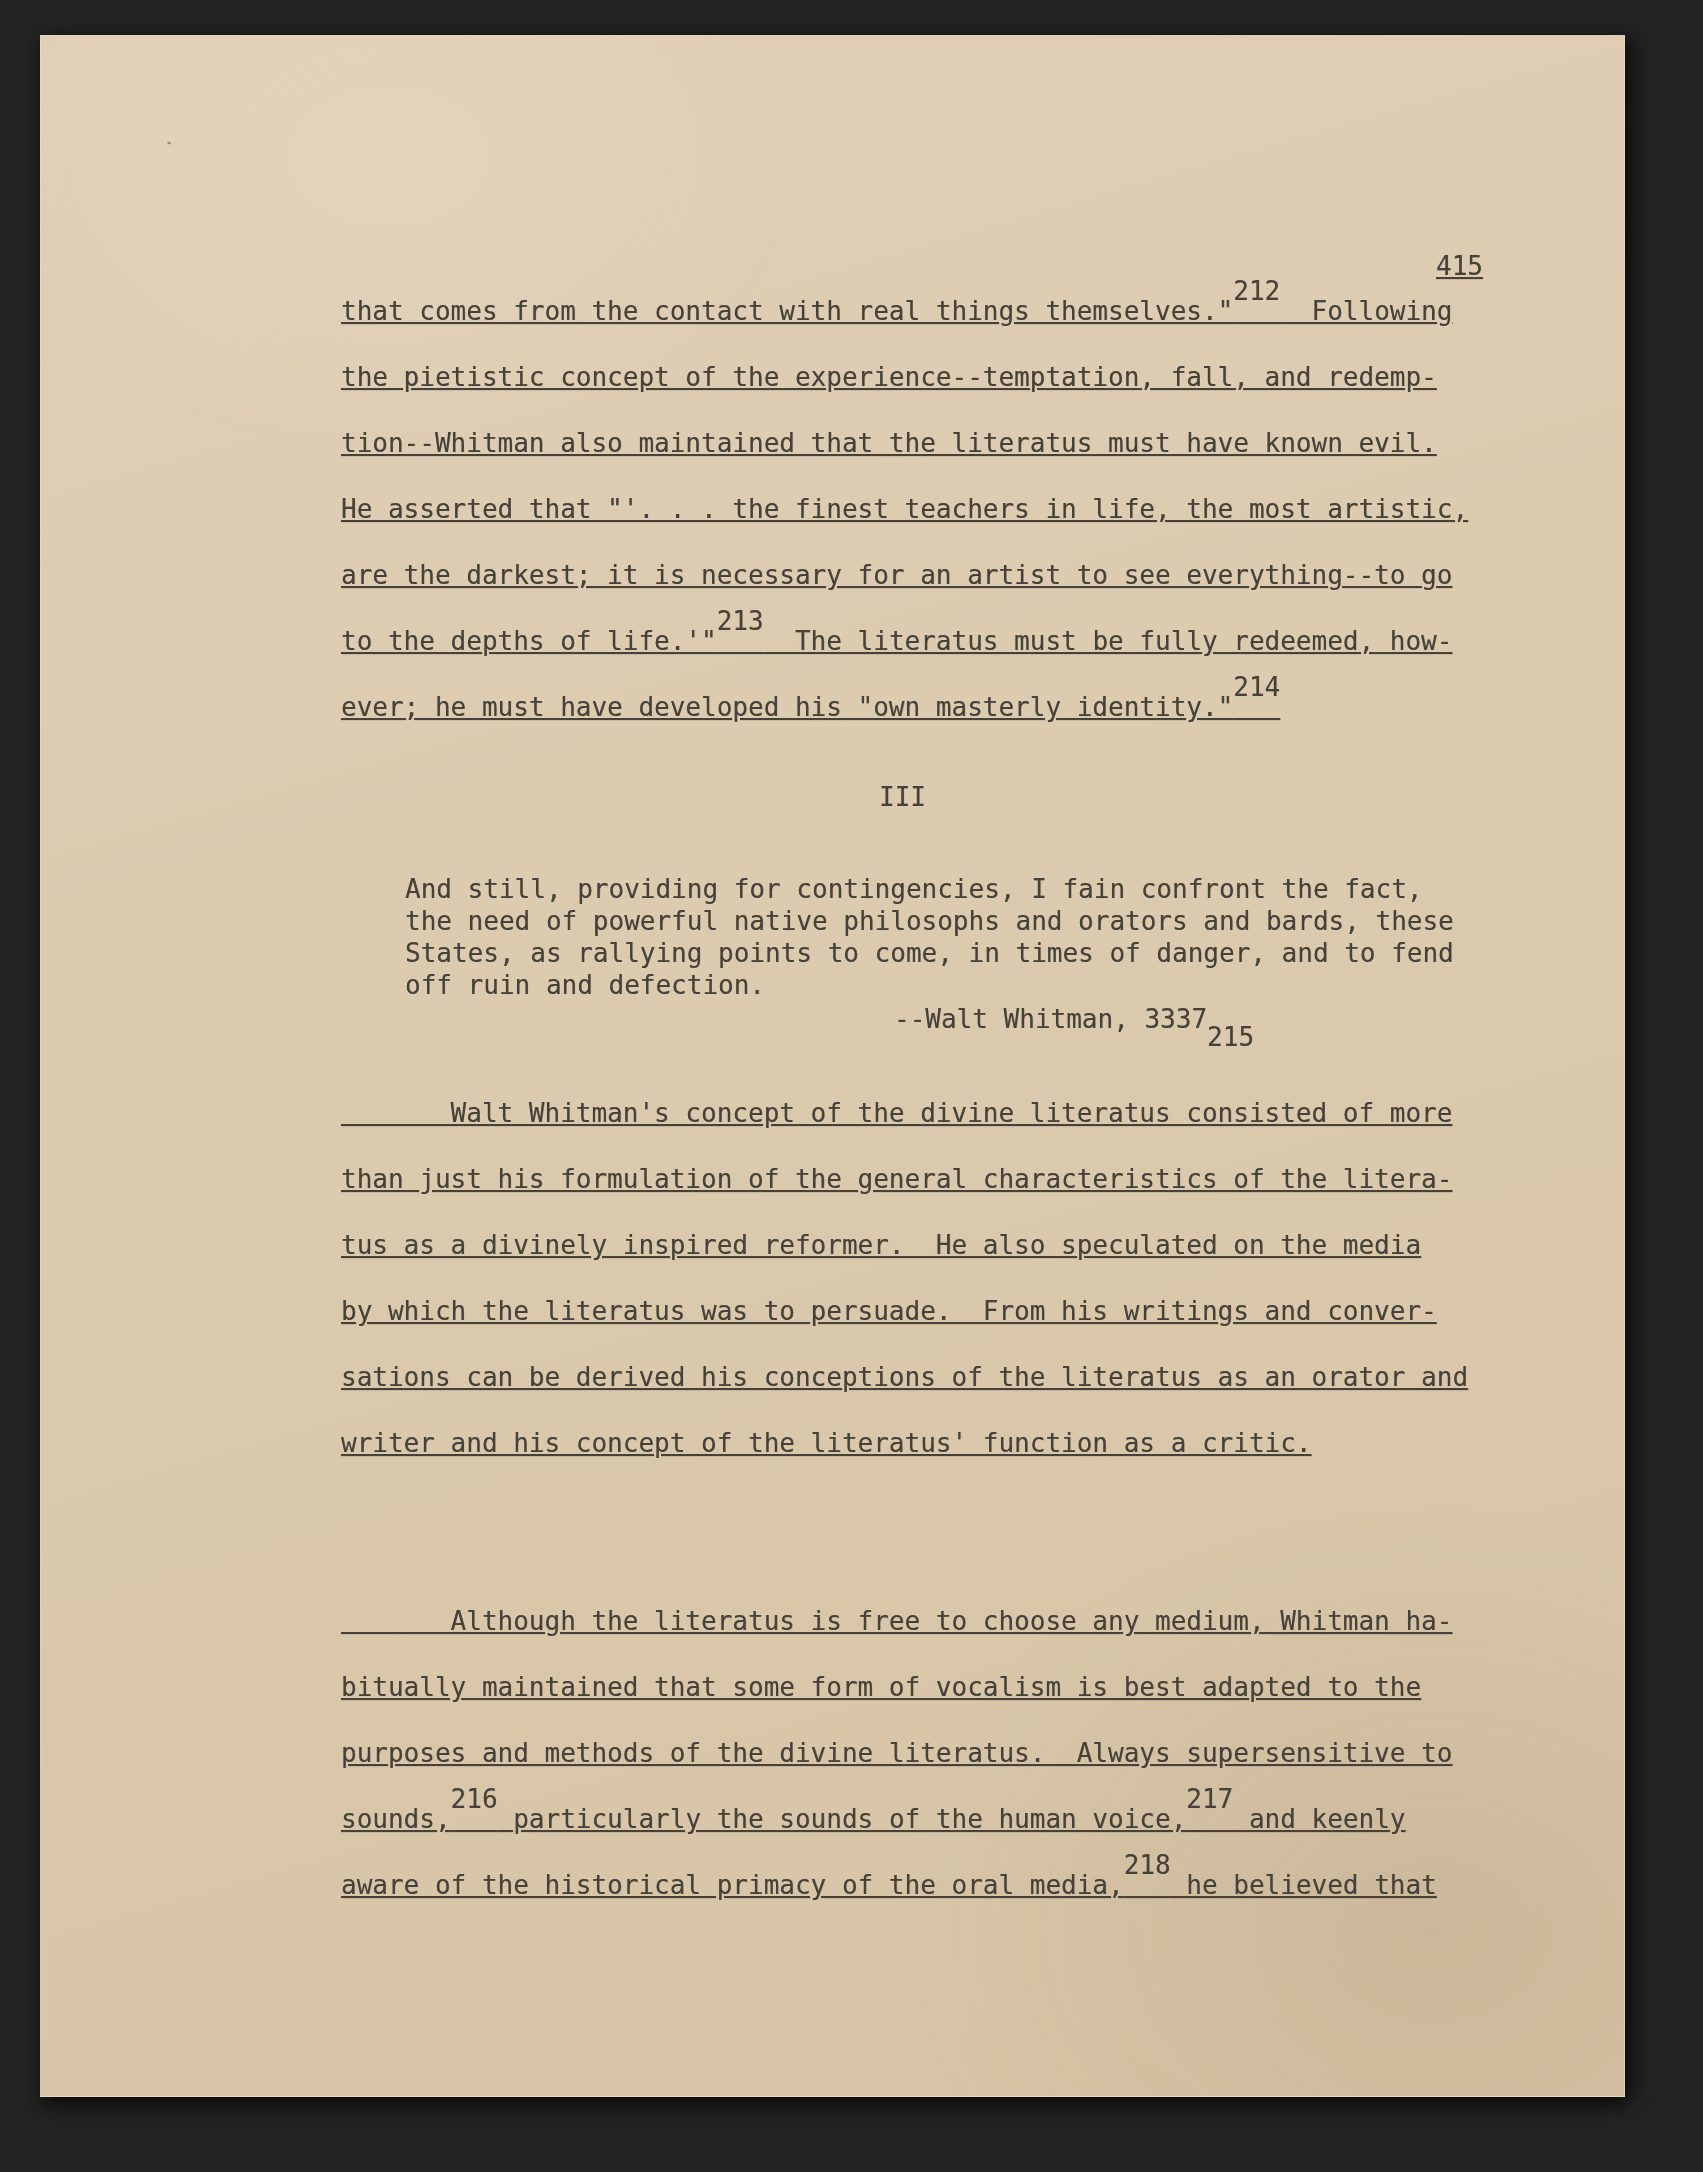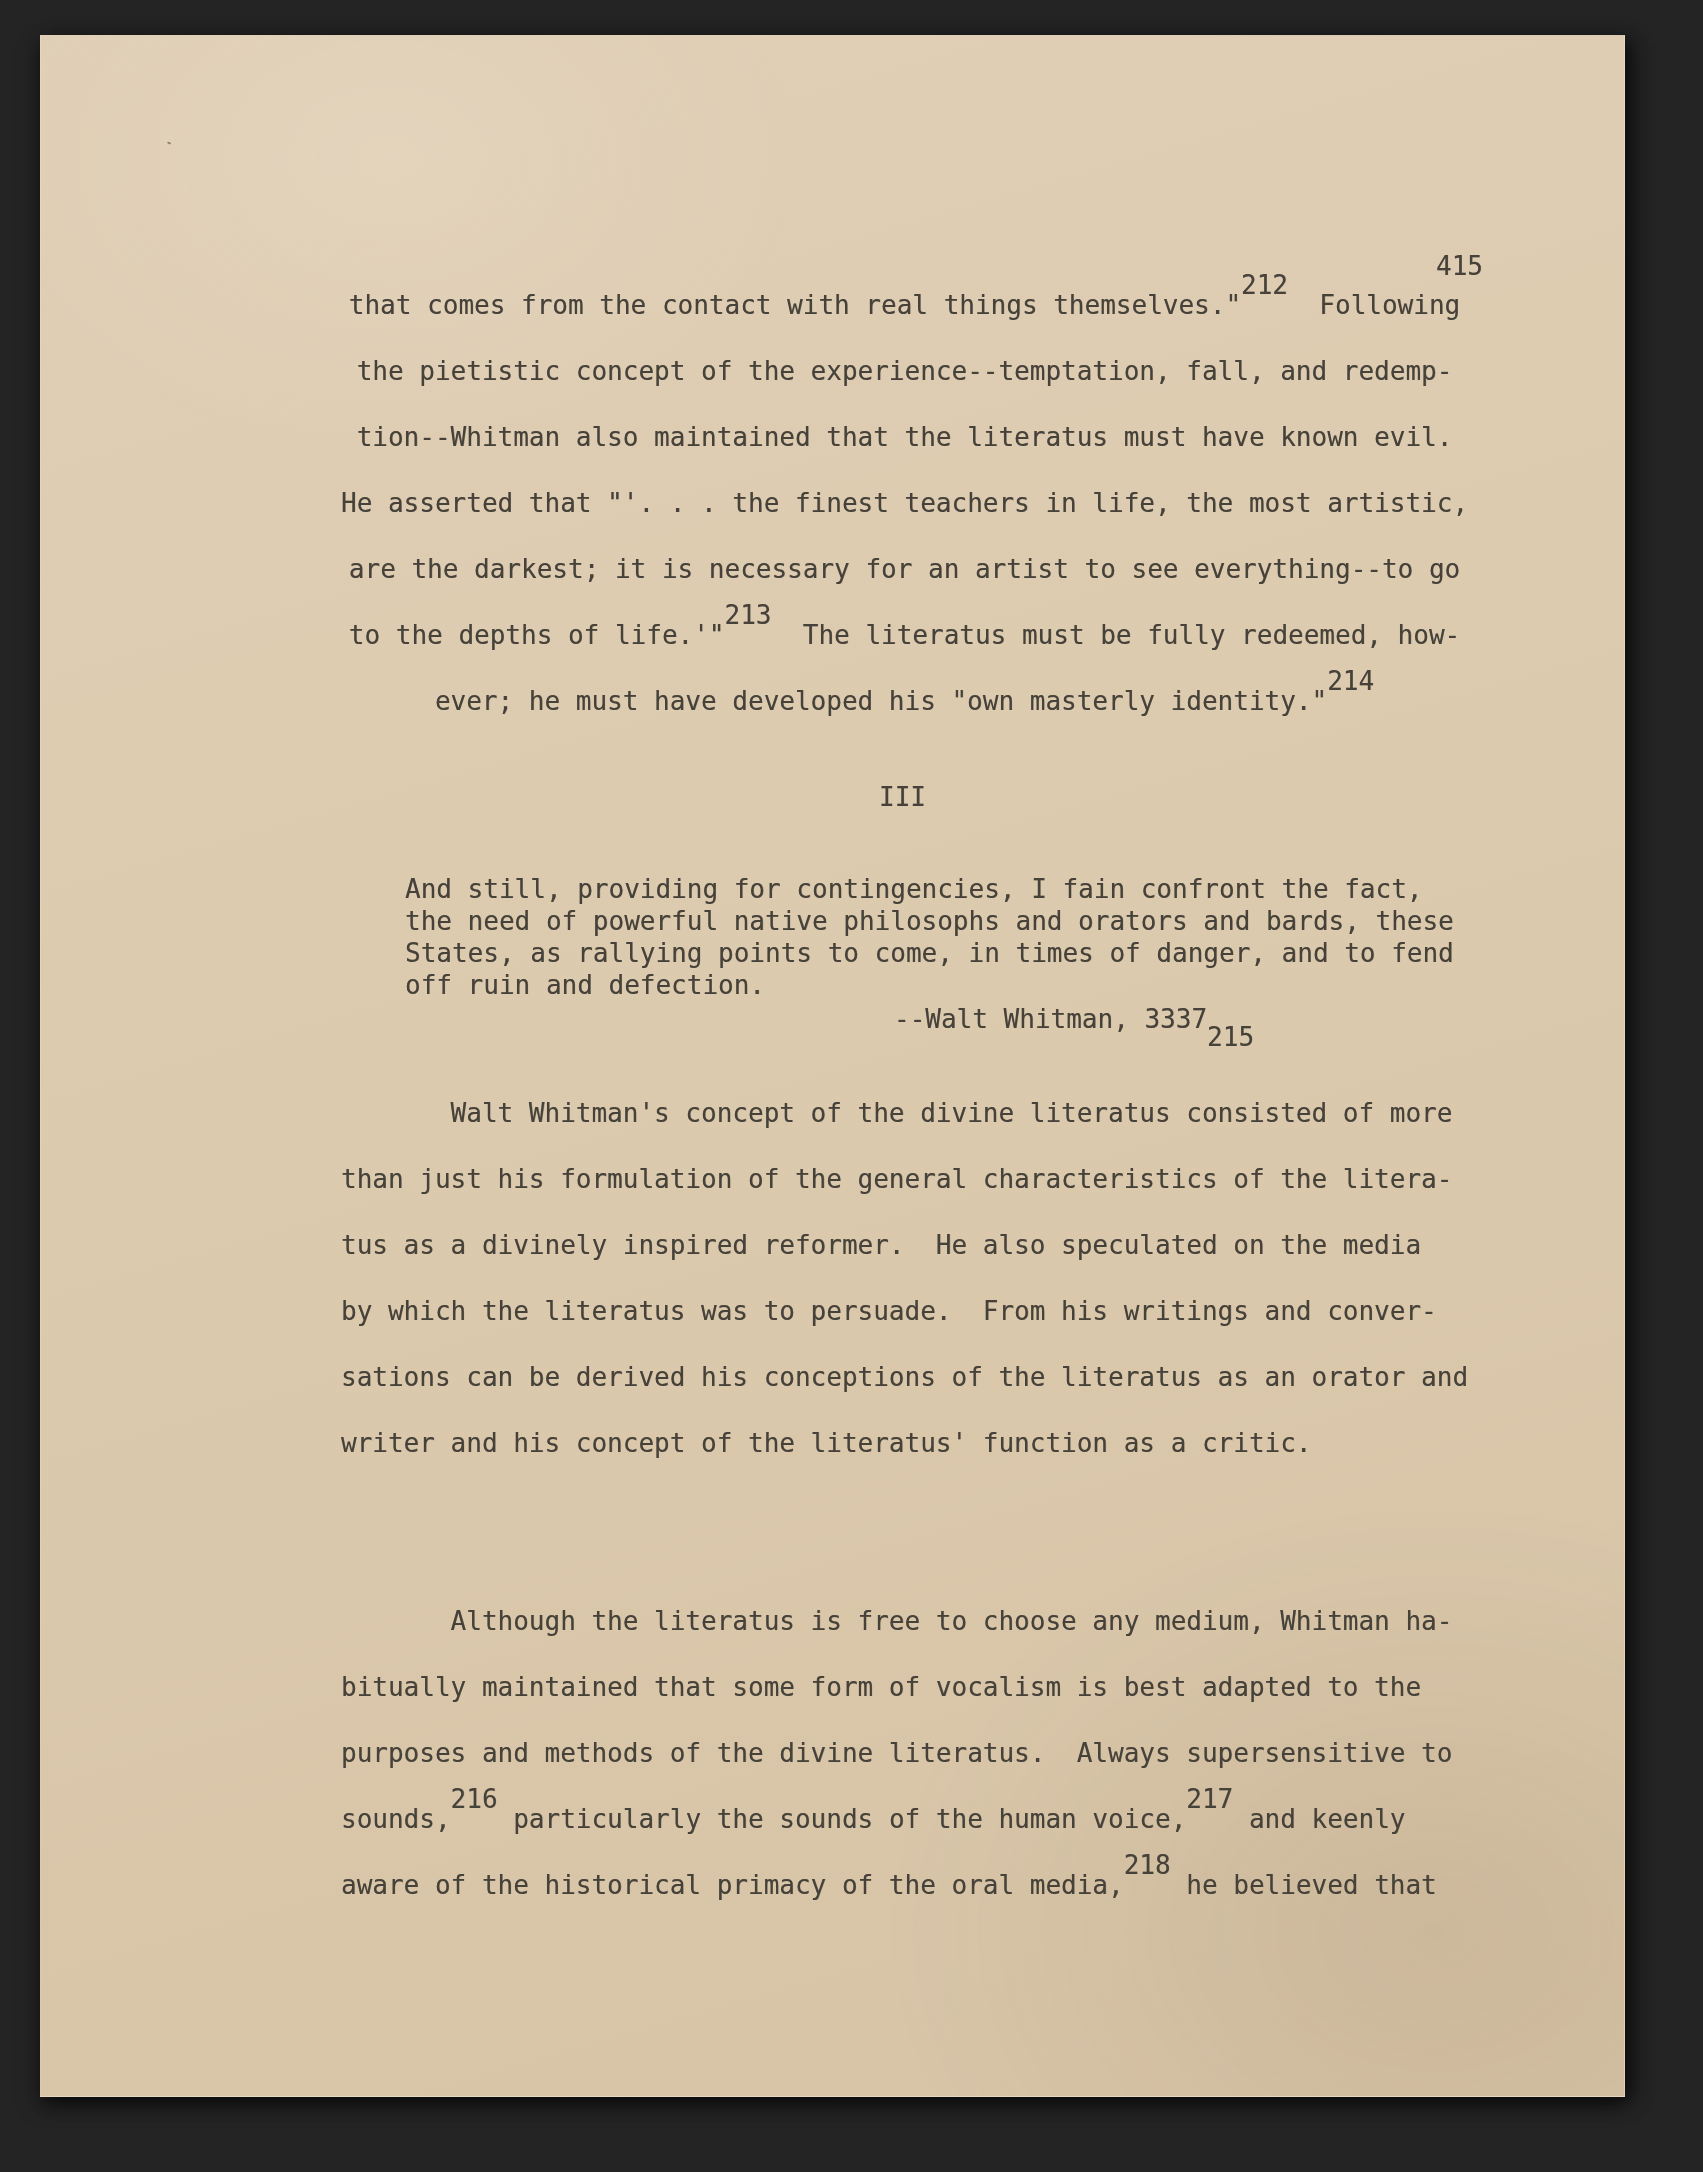--- a/index.html
+++ b/index.html
@@ -39,30 +39,30 @@
     border: 0.5px solid rgba(255,250,240,0.22);
     box-sizing: border-box;
   }
   .block {
     position: absolute;
     color: #46423a;
     font-size: 26px;
     white-space: pre;
     text-shadow: 0.3px 0.3px 0.5px rgba(70,66,58,0.45);
   }
-  .body-block   { line-height: 66px; }
+  .body-block   { line-height: 66px; text-decoration: underline; }
   .quote-block  { line-height: 32px;  }
   .heading-block{ line-height: 66px; }
   .line { white-space: pre; }
   
   .sup { position: relative; top: -0.78em; }
   .sub { position: relative; top:  0.70em; text-align: center; }
   
   .page-number    { left: 1395px; top: 197px;  }
-  .para-top       { left: 300px;  top: 236px; text-align: center;  }
+  .para-top       { left: 300px;  top: 242px;  }
   .heading-iii    { left: 838px; top: 728px; }
   .quote-body     { left: 364px;  top: 837px; }
   .quote-attrib   { left: 853px; top: 967px; }
   .para-mid       { left: 300px;  top: 1044px; }
   .heading-orator { left: 659px; top: 1460px; }
   .para-bottom    { left: 300px;  top: 1552px; }
   
   .speck {
     position: absolute;
     left: 126px;

